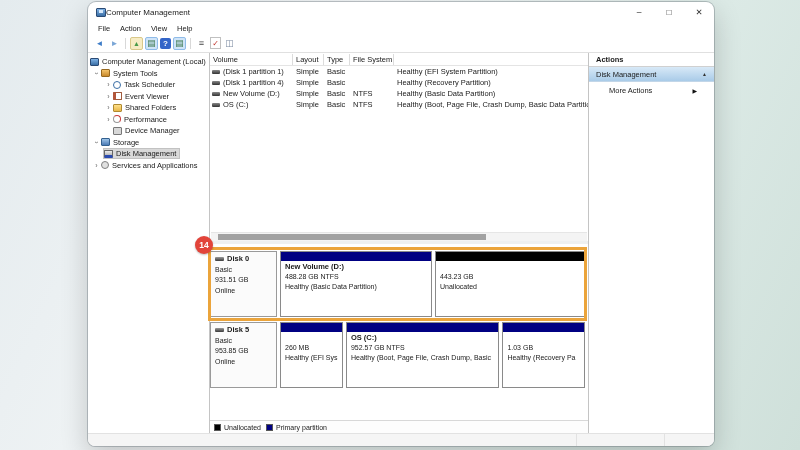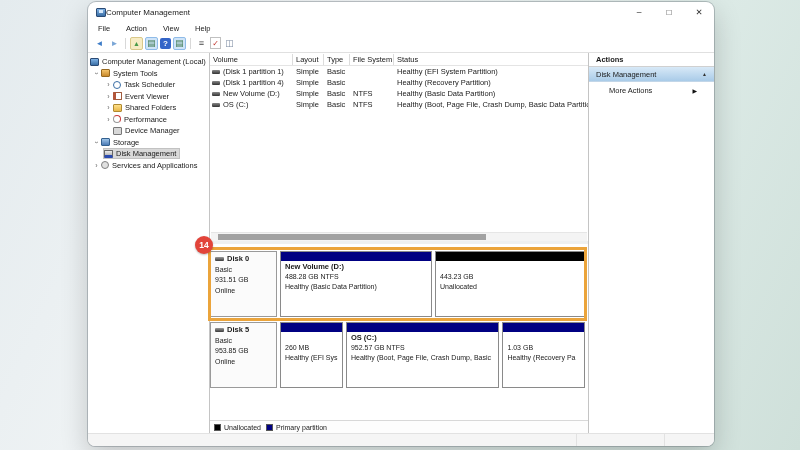--- a/index.html
+++ b/index.html
@@ -18,21 +18,21 @@
   .app-icon { width:10px; height:9px; background:linear-gradient(#7fb2e5,#3a6ea5);
     border:1px solid #2a4a75; border-radius:1px; position:relative; }
   .app-icon::after{ content:""; position:absolute; left:2px; right:2px; top:1px; height:3px; background:#d6e8fa;}
   .title { font-size:8px; color:#1a1a1a; }
   .controls { margin-left:auto; display:flex; height:100%; }
   .ctrl { width:30px; height:20px; display:flex; align-items:center; justify-content:center;
     font-size:8.5px; color:#333; cursor:default; }
 
   
   .menubar { height:12px; flex:none; display:flex; align-items:center; padding-left:5px;
-    font-size:7.5px; color:#1a1a1a;gap:6px; }
+    font-size:7.5px; color:#1a1a1a; }
   .menubar span { padding:0 5px; }
 
   
   .toolbar { height:19px; flex:none; display:flex; align-items:center; padding-left:5px;
     border-bottom:1px solid #e0e0e0; gap:2px; }
   .tb { width:13px; height:13px; display:flex; align-items:center; justify-content:center;
     font-size:8px; border-radius:2px; border:1px solid transparent; }
   .tb.pressed { background:#cfe4f8; border-color:#8fbbe8; }
   .tb-sep { width:1px; height:11px; background:#d8d8d8; margin:0 2px; }
   .g-back{color:#3e7dc8;} .g-fwd{color:#7aa6d6;}
@@ -220,21 +220,20 @@
       </div>
 
       <div class="middle">
 
         <div class="volume-pane">
           <div class="vl-header">
             <span class="c cw0">Volume</span>
             <span class="c cw1">Layout</span>
             <span class="c cw2">Type</span>
             <span class="c cw3">File System</span>
-            <span class="c cw4">Status</span>
           </div>
           <div class="vl-row">
             <span class="vcell0">
                 <span class="vol-ico"></span>
                 <span>(Disk 1 partition 1)</span>
               </span>
             <span class="c cw1">Simple</span>
             <span class="c cw2">Basic</span>
             <span class="c cw3"></span>
             <span class="c cw4">Healthy (EFI System Partition)</span>

